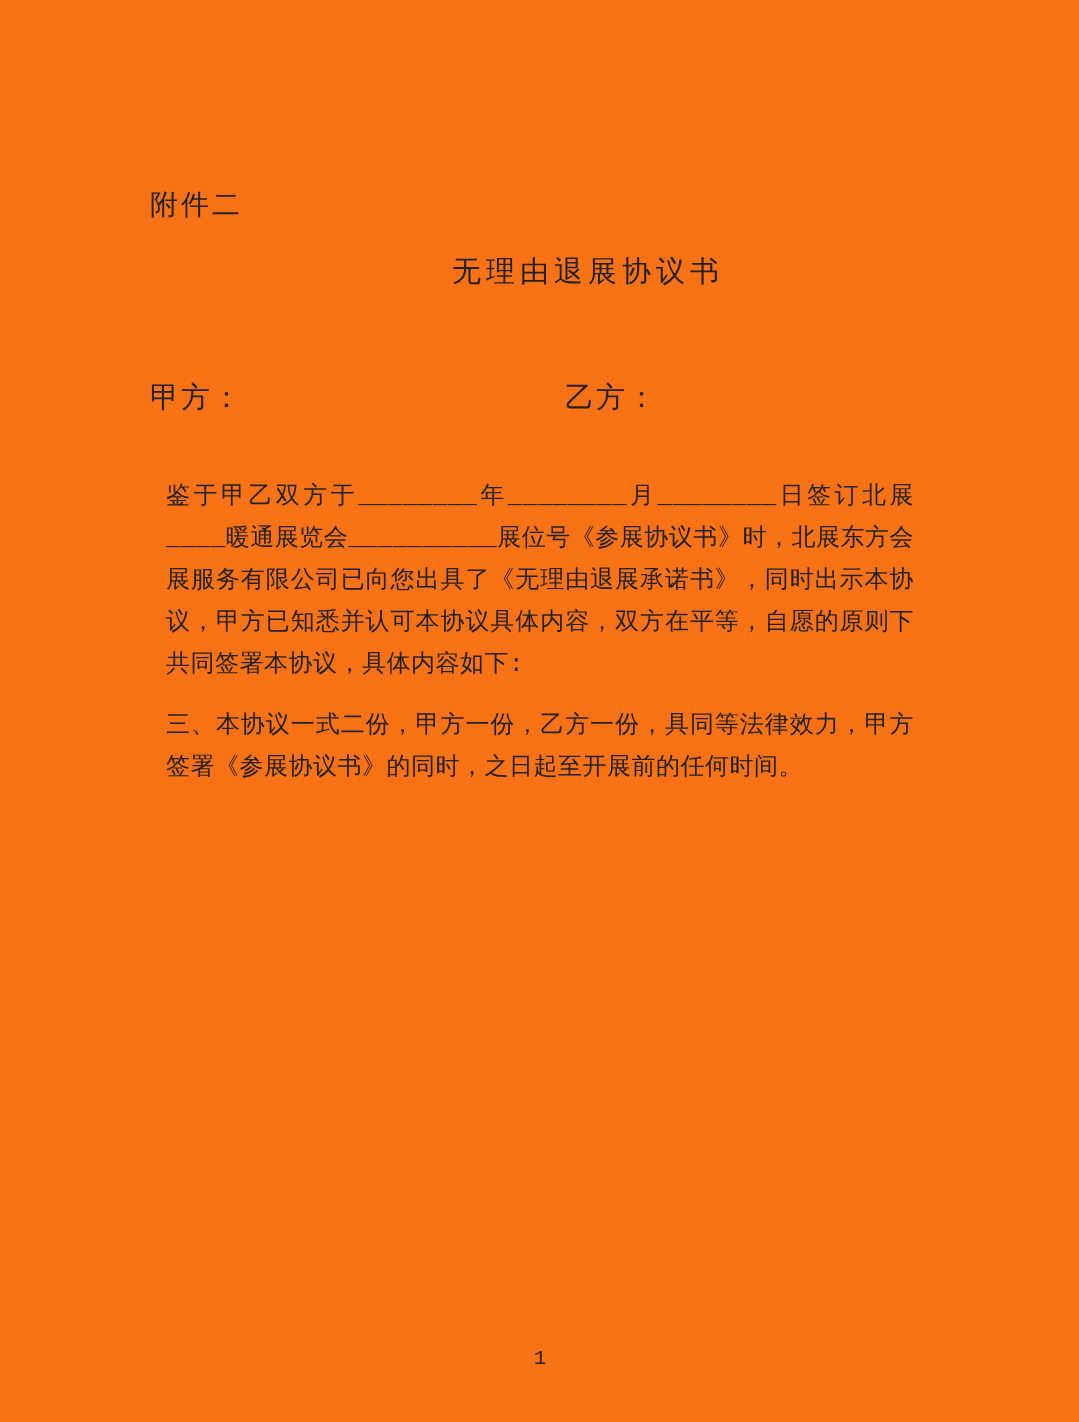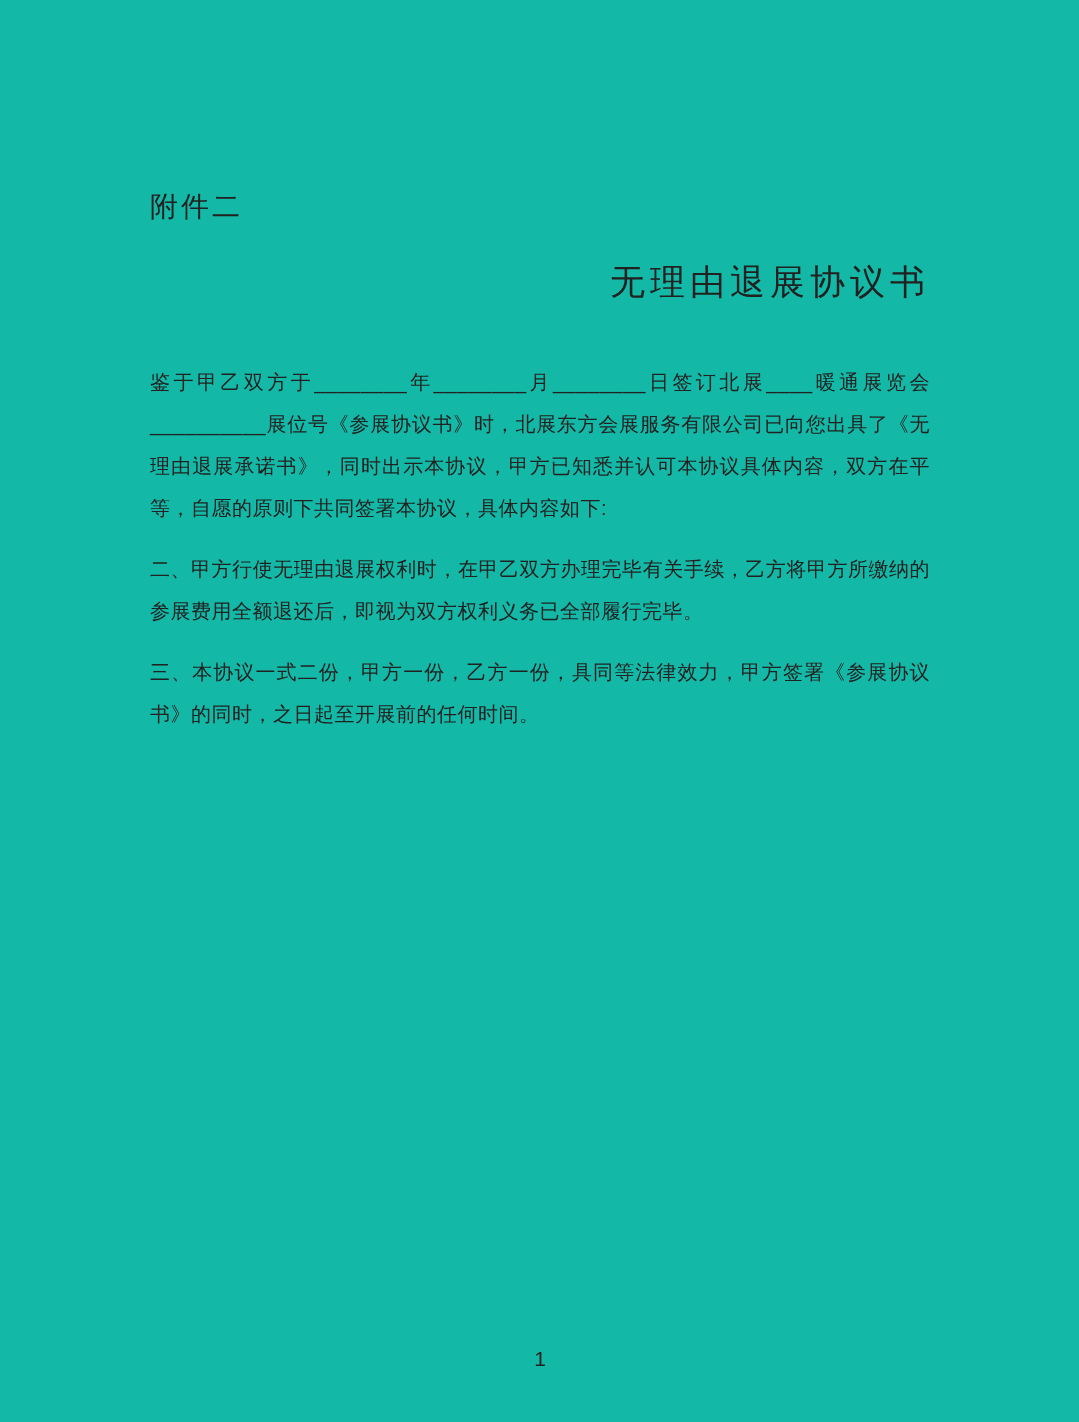--- a/index.html
+++ b/index.html
@@ -4,61 +4,61 @@
 <style>
   html, body {
     margin: 0;
     padding: 0;
     background: #ffffff;
   }
   .page {
     position: relative;
     width: 1079px;
     height: 1422px;
-    background: #14b8a6;
+    background: #f97316;
     overflow: hidden;
-    font-family: Liberation Sans, sans-serif;
+    font-family: Liberation Mono, monospace;
     color: #212121;
   }
   .inner {
     position: absolute;
     left: 150px;
     top: 0;
     width: 780px;
     height: 100%;
   }
   .attachment {
     margin-top: 190px;
     font-size: 28px;
     line-height: 34px;
     letter-spacing: 3px;
   }
   .title {
-    margin: 38px 0 0 96px;
-    font-size: 35px;
+    margin: 30px 0 0 96px;
+    font-size: 29px;
     line-height: 40px;
     font-weight: normal;
-    text-align: right;
+    text-align: center;
     letter-spacing: 5px;
   }
   .parties {
     position: relative;
     margin-top: 89px;
     font-size: 29px;
     line-height: 34px;
     letter-spacing: 2px;
   }
   .party-b {
     position: absolute;
     left: 415px;
     top: 0;
   }
   .body {
-    margin: 0;
-    font-size: 20px;
+    margin: 16px;
+    font-size: 24px;
     line-height: 42px;
     letter-spacing: 0.5px;
     text-align: justify;
     text-justify: inter-ideograph;
   }
   .intro {
     margin-top: 59px;
   }
   .clause {
     margin-top: 19px;
@@ -76,23 +76,26 @@
 </head>
 <body>
 
 <div class="page">
   <div class="inner">
 
     <div class="attachment">附件二</div>
 
     <h1 class="title">无理由退展协议书</h1>
 
+    <div class="parties">
+      <span>甲方：</span>
+      <span class="party-b">乙方：</span>
+    </div>
 
     <p class="body intro">鉴于甲乙双方于________年________月________日签订北展____暖通展览会__________展位号《参展协议书》时，北展东方会展服务有限公司已向您出具了《无理由退展承诺书》，同时出示本协议，甲方已知悉并认可本协议具体内容，双方在平等，自愿的原则下共同签署本协议，具体内容如下:</p>
 
 
-    <p class="body clause">二、甲方行使无理由退展权利时，在甲乙双方办理完毕有关手续，乙方将甲方所缴纳的参展费用全额退还后，即视为双方权利义务已全部履行完毕。</p>
 
     <p class="body clause">三、本协议一式二份，甲方一份，乙方一份，具同等法律效力，甲方签署《参展协议书》的同时，之日起至开展前的任何时间。</p>
 
     <div class="pagenum">1</div>
   </div>
 </div>
 
 </body></html>

